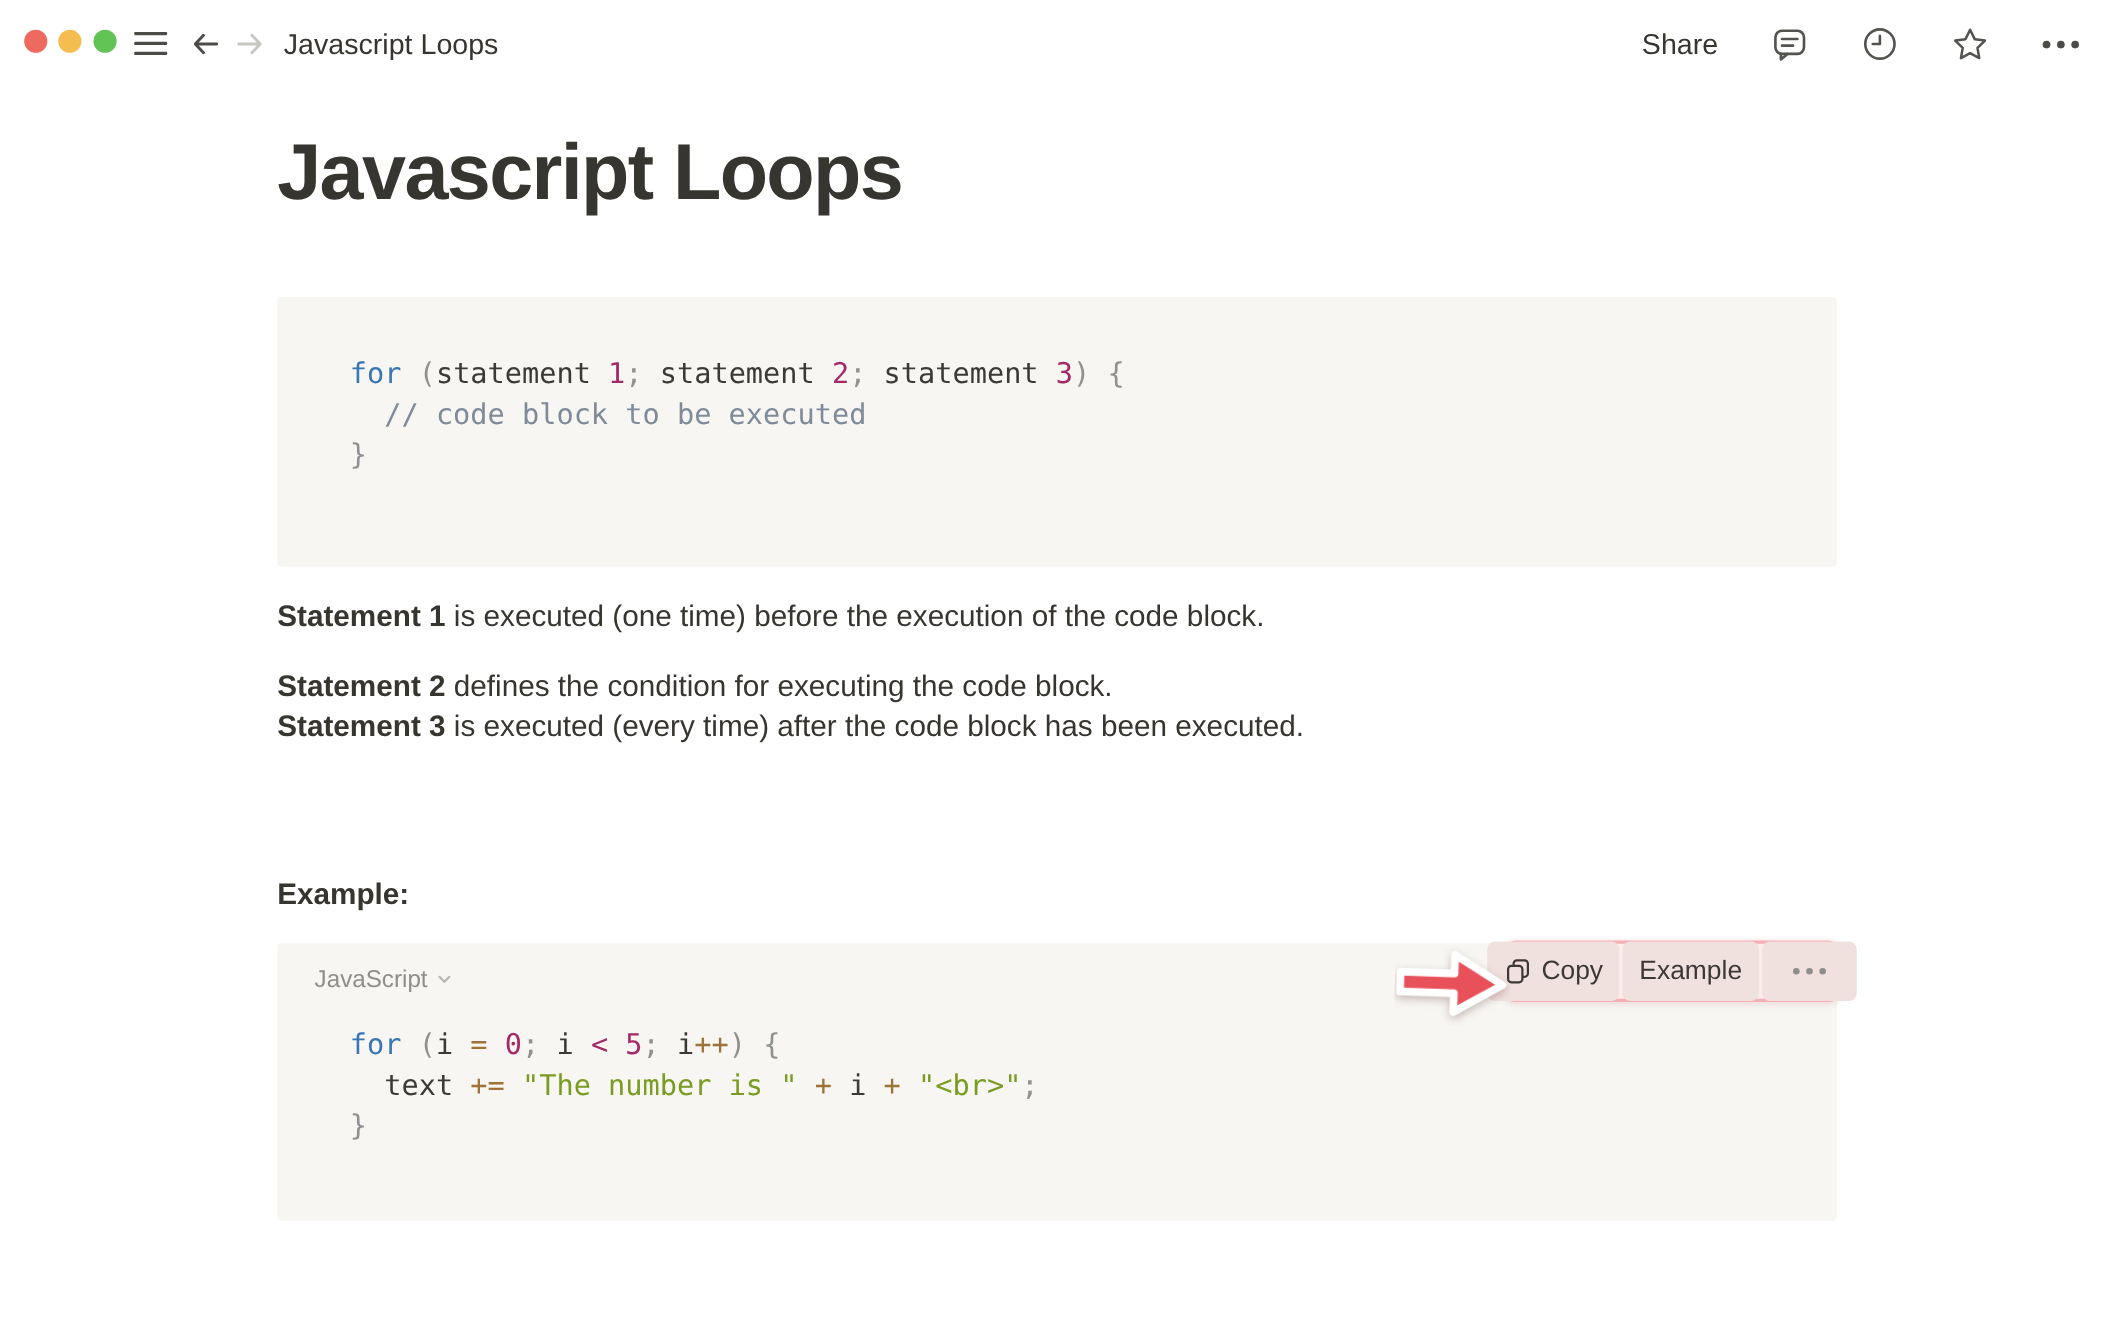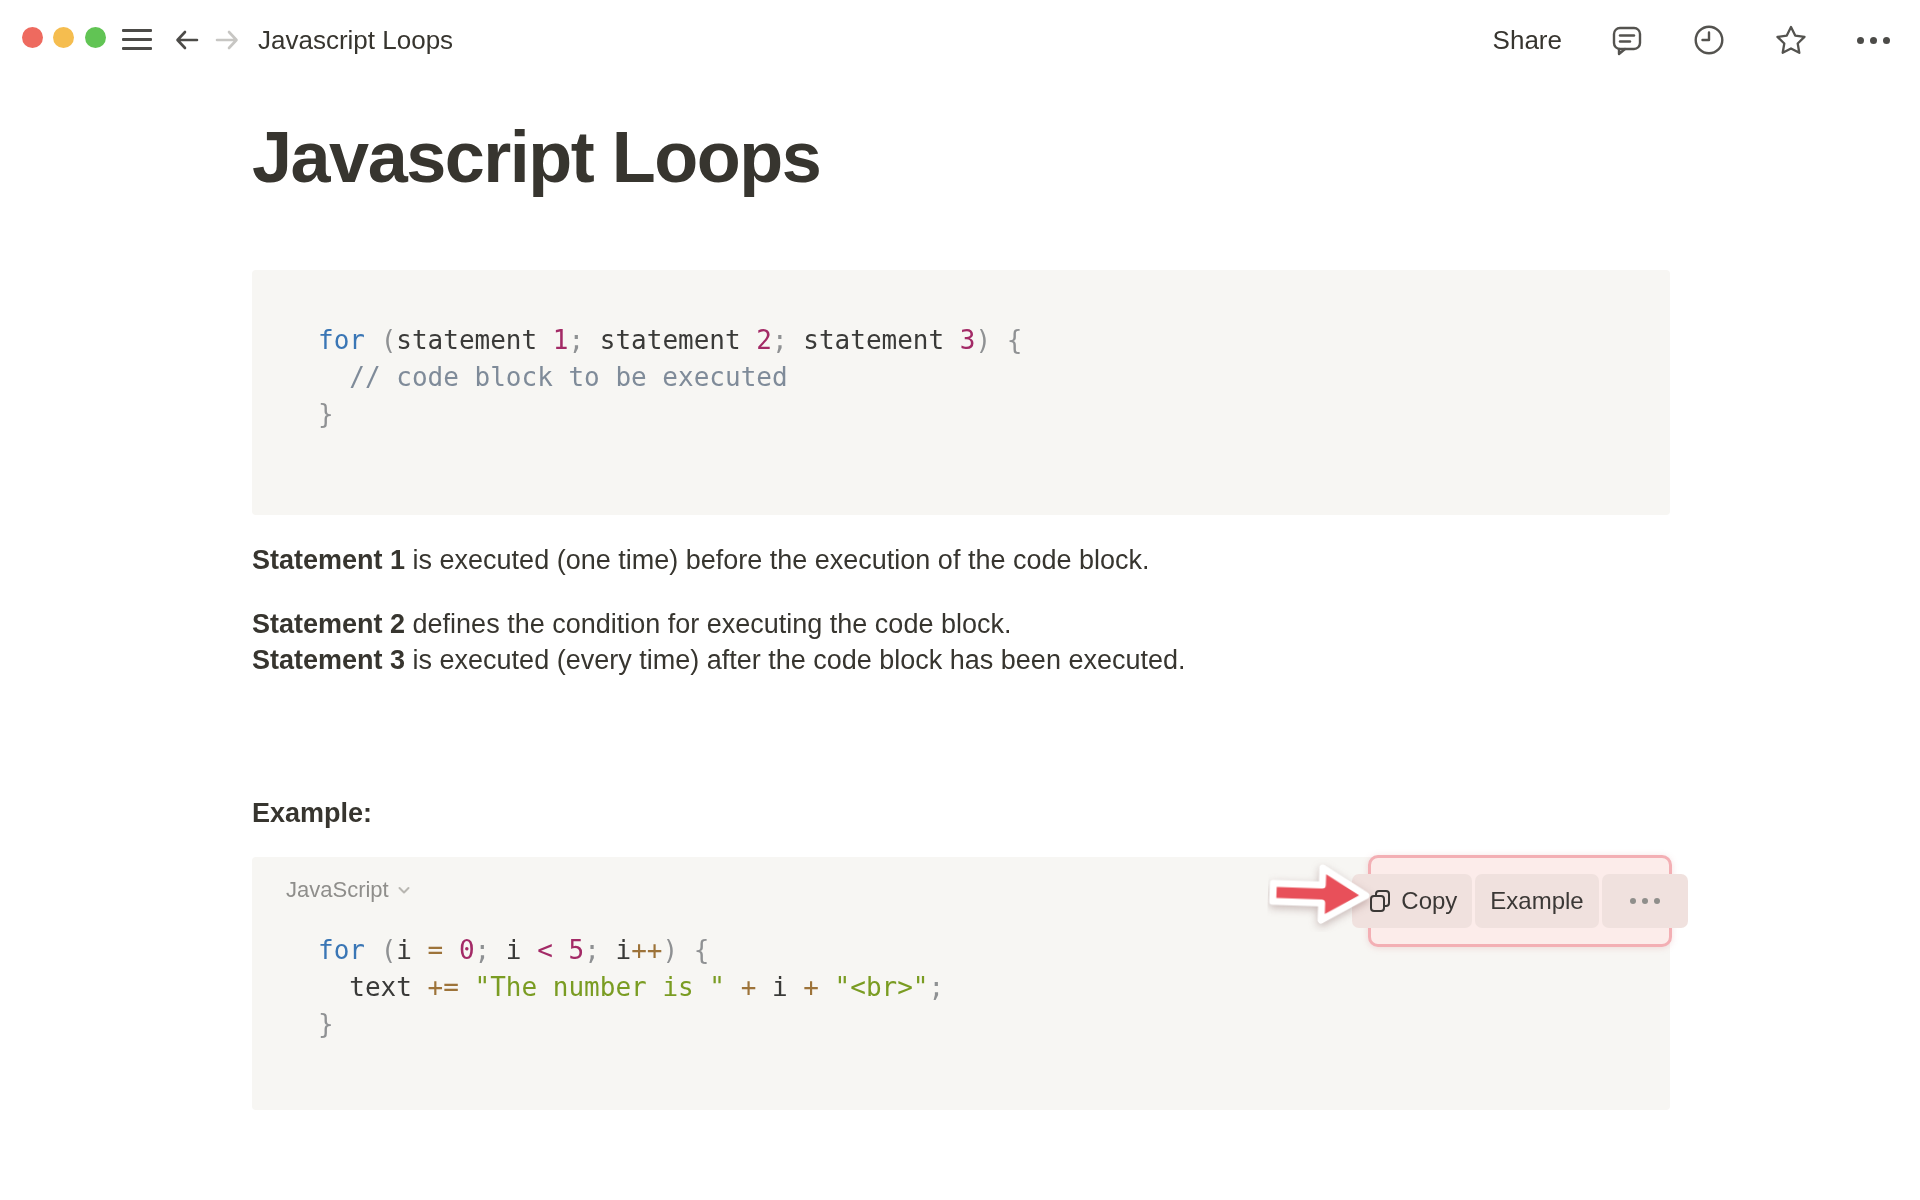--- a/index.html
+++ b/index.html
@@ -47,21 +47,21 @@
 
   .lang-select { position:absolute; left:34px; top:20px; display:flex; align-items:center; gap:7px;
                  font-size:22px; color:#8f8e8b; cursor:pointer; }
 
   .para { position:absolute; left:252px; font-size:27px; line-height:33px; color:#37352f; }
   .para b { font-weight:700; }
   .p1 { top:544px; } .p2 { top:608px; } .p3 { top:644px; }
   .example { position:absolute; left:252px; top:798px; font-size:27px; font-weight:700; }
 
   
-  .hl-box { position:absolute; left:1368px; top:855px; width:304px; height:92px;
+  .hl-box { position:absolute; left:1368px; top:855px; width:304px; height:56px;
             background:#fcecea; border:3px solid #f3afb4; border-radius:10px;
             display:flex; align-items:center; justify-content:center; gap:3px;
             box-shadow:0 1px 6px rgba(214,126,130,0.25); }
   .hl-btn { height:54px; background:#f0e1de; border:none; border-radius:7px;
             display:flex; align-items:center; justify-content:center; gap:8px;
             font-family:"Liberation Sans", sans-serif; font-size:24px; color:#3b3836;
             padding:0 15px; cursor:pointer; }
   .hl-dots { display:flex; gap:6px; padding:0 13px; }
   .hl-dots i { width:6px; height:6px; border-radius:50%; background:#8f8e8b; }
 

